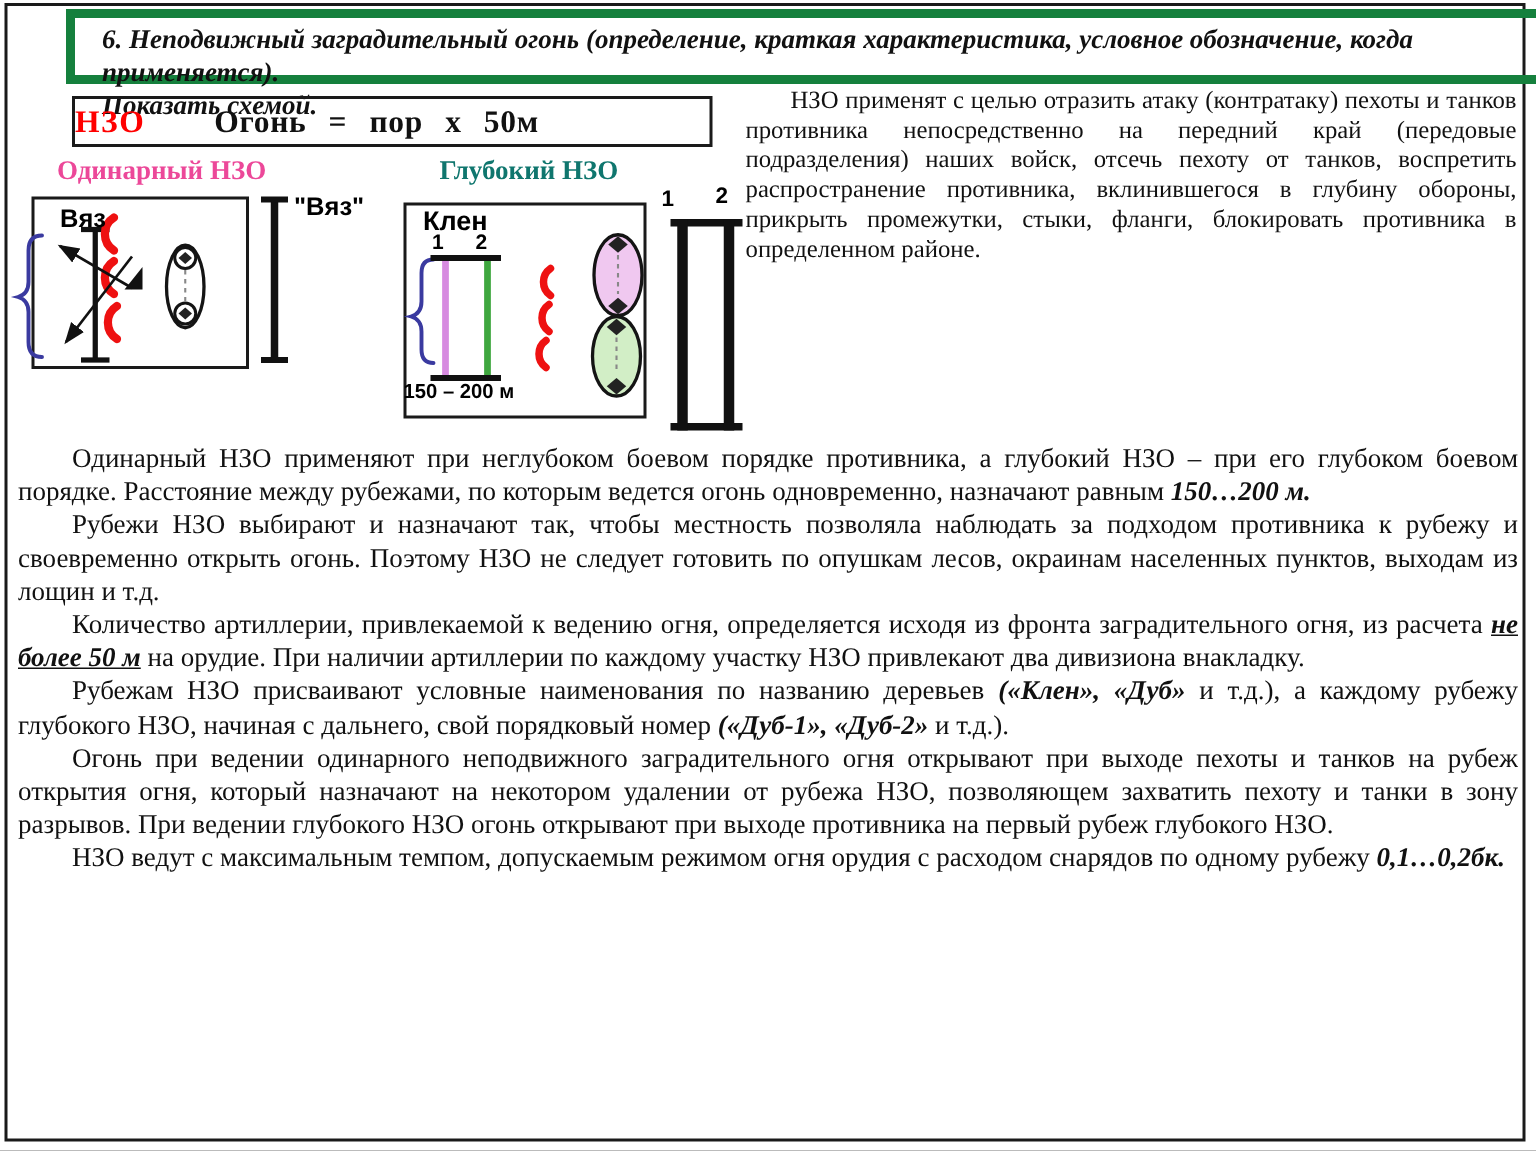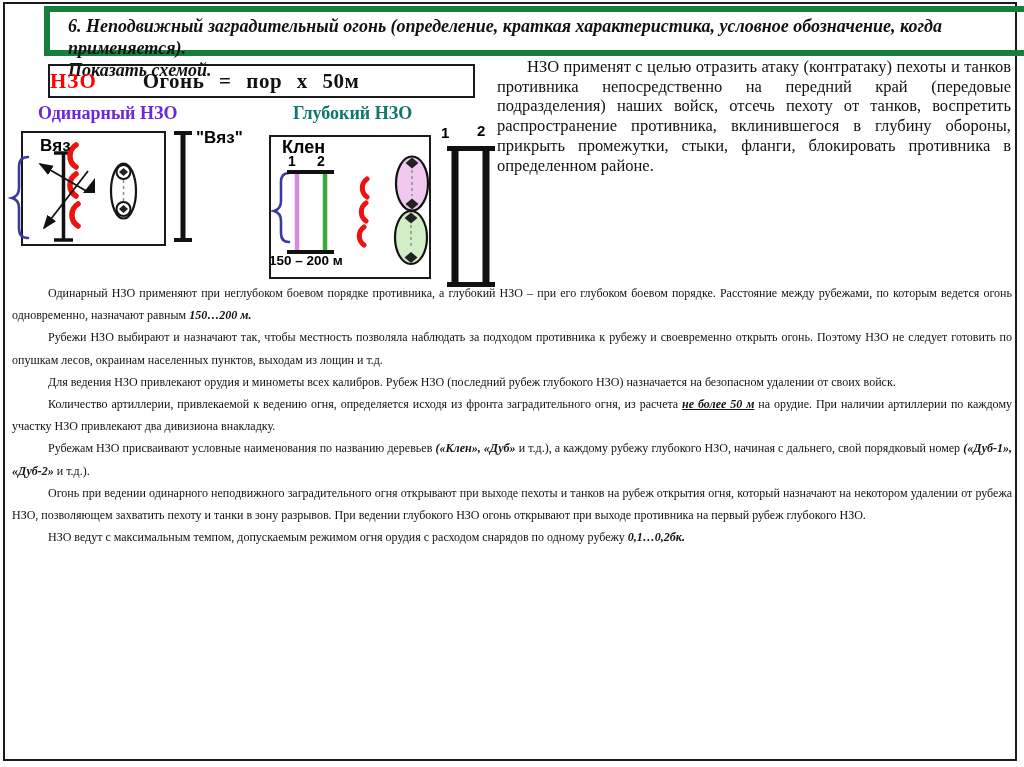--- a/index.html
+++ b/index.html
@@ -38,22 +38,22 @@
   #klen-n2      { left:317px; top:153px; font-size:14px; }
   #klen-dist    { left:269px; top:253px; font-size:13.5px; }
   #sym-n1       { left:441px; top:124px; font-size:15px; }
   #sym-n2       { left:477px; top:122px; font-size:15px; }
   .rcol {
     position:absolute; left:497px; top:57px; width:514px;
     font-size:16.5px; line-height:19.7px; text-align:justify;
   }
   .rcol p { margin:0; text-indent:30px; }
   .body-text {
-    position:absolute; left:12px; top:282px; width:1000px;
-    font-size:12px; line-height:22.2px; text-align:justify;
+    position:absolute; left:12px; top:294px; width:1000px;
+    font-size:18px; line-height:22.2px; text-align:justify;
   }
   .body-text p { margin:0; text-indent:36px; }
   .b   { font-weight:bold; }
   .bi  { font-weight:bold; font-style:italic; }
   .biu { font-weight:bold; font-style:italic; text-decoration:underline; }
   
   .boxline { fill:none; stroke:#1a1a1a; stroke-width:2; }
   .thick   { stroke:#111; stroke-width:3.5; }
   .flame   { fill:none; stroke-width:5.5; stroke-linecap:round; }
   .flame2  { fill:none; stroke-width:5; stroke-linecap:round; }
@@ -74,21 +74,21 @@
   <div class="title-box">
     <span>6. Неподвижный  заградительный огонь (определение, краткая характеристика, условное обозначение, когда применяется).</span>
     <span>Показать схемой.</span>
   </div>
 
   <div class="formula-box">
     <span class="formula-abbrev" style="color: rgb(255, 0, 0);">НЗО</span>
     <span class="formula-expr">Огонь = пор х 50м</span>
   </div>
 
-  <div class="h-red" id="h-single" style="color: #6d28d9;">Одинарный НЗО</div>
+  <div class="h-red" id="h-single" style="color: #ec4899;">Одинарный НЗО</div>
   <div class="h-red" id="h-deep" style="color: #0f766e;">Глубокий НЗО</div>
 
   <svg class="diagram-svg" viewBox="0 0 510 200">
     <defs>
       <marker id="ah" markerWidth="9" markerHeight="7" refX="7" refY="3" orient="auto">
         <path d="M0,0 L8,3 L0,6 z" fill="#111"></path>
       </marker>
     </defs>
 
     <rect x="22" y="32" width="143" height="113" class="boxline"></rect>
@@ -166,19 +166,18 @@
   <div class="dlabel" id="sym-n1">1</div>
   <div class="dlabel" id="sym-n2">2</div>
 
   <div class="rcol">
     <p>НЗО применят с целью отразить атаку (контратаку) пехоты и танков противника непосредственно на передний край (передовые подразделения) наших войск, отсечь пехоту от танков, воспретить распространение противника, вклинившегося в глубину обороны, прикрыть промежутки, стыки, фланги, блокировать противника в определенном районе.</p>
   </div>
 
   <div class="body-text">
     <p><span>Одинарный НЗО применяют при неглубоком боевом порядке противника, а глубокий НЗО – при его глубоком боевом порядке. Расстояние между рубежами, по которым ведется огонь одновременно, назначают равным </span><span class="bi">150…200 м.</span></p>
     <p>Рубежи НЗО выбирают и назначают так, чтобы местность позволяла наблюдать за подходом противника к рубежу и своевременно открыть огонь. Поэтому НЗО не следует готовить по опушкам лесов, окраинам населенных пунктов, выходам из лощин и т.д.</p>
-    <p>Для ведения НЗО привлекают орудия и минометы всех калибров. Рубеж НЗО (последний рубеж глубокого НЗО) назначается на безопасном удалении от своих войск.</p>
     <p><span>Количество артиллерии, привлекаемой к ведению огня, определяется исходя из фронта заградительного огня, из расчета </span><span class="biu">не более 50 м</span><span> на орудие. При наличии артиллерии по каждому участку НЗО привлекают два дивизиона внакладку.</span></p>
     <p><span>Рубежам НЗО присваивают условные наименования по названию деревьев </span><span class="bi">(«Клен», «Дуб»</span><span> и т.д.), а каждому рубежу глубокого НЗО, начиная с дальнего, свой порядковый номер </span><span class="bi">(«Дуб-1», «Дуб-2»</span><span> и т.д.).</span></p>
     <p>Огонь при ведении одинарного неподвижного заградительного огня открывают при выходе пехоты и танков на рубеж открытия огня, который назначают на некотором удалении от рубежа НЗО, позволяющем захватить пехоту и танки в зону разрывов. При ведении глубокого НЗО огонь открывают при выходе противника на первый рубеж глубокого НЗО.</p>
     <p><span>НЗО ведут с максимальным темпом, допускаемым режимом огня орудия с расходом снарядов по одному рубежу </span><span class="bi">0,1…0,2бк.</span></p>
   </div>
 </div>
 
 </body></html>

